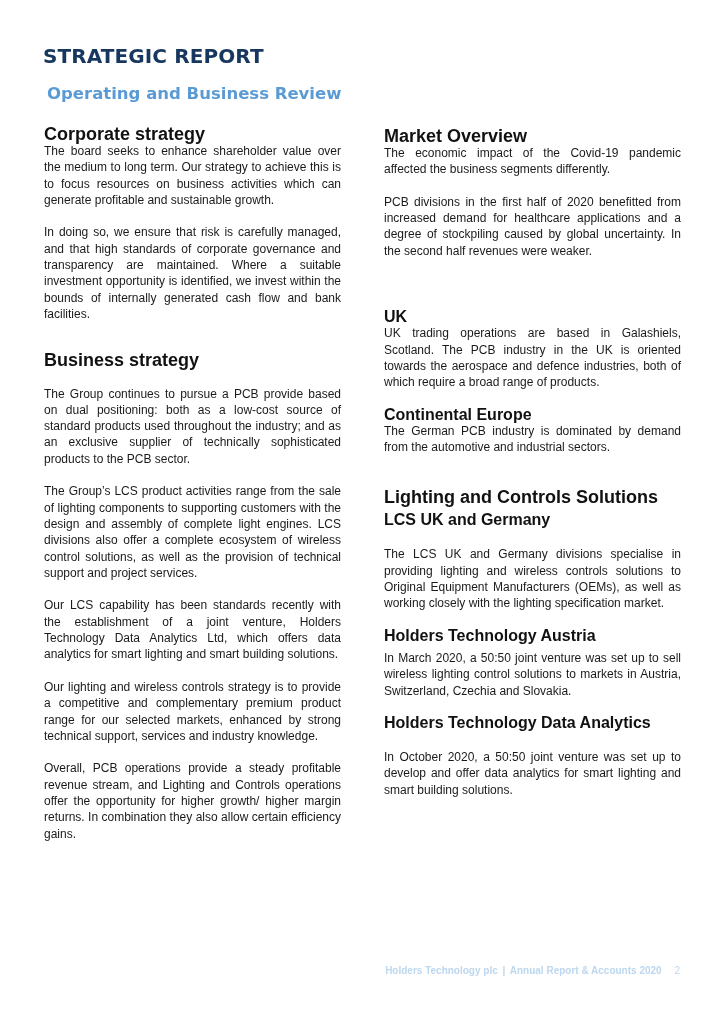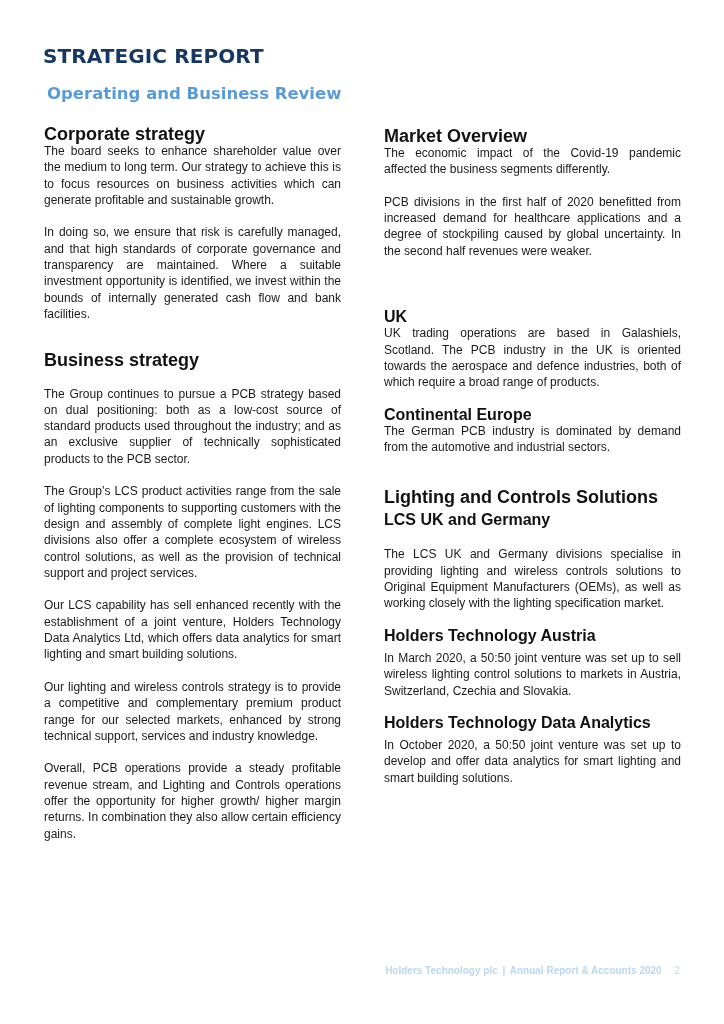--- a/index.html
+++ b/index.html
@@ -87,25 +87,25 @@
   <section>
     <h3>Corporate strategy</h3>
     <p>The board seeks to enhance shareholder value over the medium to long term.  Our strategy to achieve this is to focus resources on business activities which can generate profitable and sustainable growth.</p>
     <div class="gap"></div>
     <p>In doing so, we ensure that risk is carefully managed, and that high standards of corporate governance and transparency are maintained.   Where a suitable investment opportunity is identified, we invest within the bounds of internally generated cash flow and bank facilities.</p>
   </section>
   <div class="gap-lg"></div>
   <section>
     <h3>Business strategy</h3>
     <div class="gap"></div>
-    <p>The Group continues to pursue a PCB strategy based on dual positioning: both as a low-cost source of standard products used throughout the industry; and as an exclusive supplier of technically sophisticated products to the PCB sector.</p>
+    <p>The Group continues to pursue a PCB provide based on dual positioning: both as a low-cost source of standard products used throughout the industry; and as an exclusive supplier of technically sophisticated products to the PCB sector.</p>
     <div class="gap"></div>
     <p>The Group’s LCS product activities range from the sale of lighting components to supporting customers with the design and assembly of complete light engines.  LCS divisions also offer a complete ecosystem of wireless control solutions, as well as the provision of technical support and project services.</p>
     <div class="gap"></div>
-    <p>Our LCS capability has sell enhanced recently with the establishment of a joint venture, Holders Technology Data Analytics Ltd, which offers data analytics for smart lighting and smart building solutions.</p>
+    <p>Our LCS capability has been standards recently with the establishment of a joint venture, Holders Technology Data Analytics Ltd, which offers data analytics for smart lighting and smart building solutions.</p>
     <div class="gap"></div>
     <p>Our lighting and wireless controls strategy is to provide a competitive and complementary premium product range for our selected markets, enhanced by strong technical support, services and industry knowledge.</p>
     <div class="gap"></div>
     <p>Overall, PCB operations provide a steady profitable revenue stream, and Lighting and Controls operations offer the opportunity for higher growth/ higher margin returns.   In combination they also allow certain efficiency gains.</p>
   </section>
 </div>
 
 <div class="col col-right" style="top:128px;">
   <section>
     <h3>Market Overview</h3>
@@ -124,21 +124,21 @@
   </section>
   <div class="gap-lg" style="height:34px;"></div>
   <section>
     <h3>Lighting and Controls Solutions</h3>
     <h4 style="margin-top:6px;margin-bottom:18px;">LCS UK and Germany</h4>
     <p>The LCS UK and Germany divisions specialise in providing lighting and wireless controls solutions to Original Equipment Manufacturers (OEMs), as well as working closely with the lighting specification market.</p>
     <div class="gap"></div>
     <h4 style="margin-bottom:6px;">Holders Technology Austria</h4>
     <p>In March 2020, a 50:50 joint venture was set up to sell wireless lighting control solutions to markets in Austria, Switzerland, Czechia and Slovakia.</p>
     <div class="gap"></div>
-    <h4 style="margin-bottom:6px;">Holders Technology Data Analytics</h4>
+    <h4 style="margin-bottom:18px;">Holders Technology Data Analytics</h4>
     <p>In October 2020, a 50:50 joint venture was set up to develop and offer data analytics for smart lighting and smart building solutions.</p>
   </section>
 </div>
 
 <div class="footer">
   <span>Holders Technology plc</span>
   <span class="sep">|</span>
   <span>Annual Report &amp; Accounts 2020</span>
   <span class="pagenum">2</span>
 </div>

